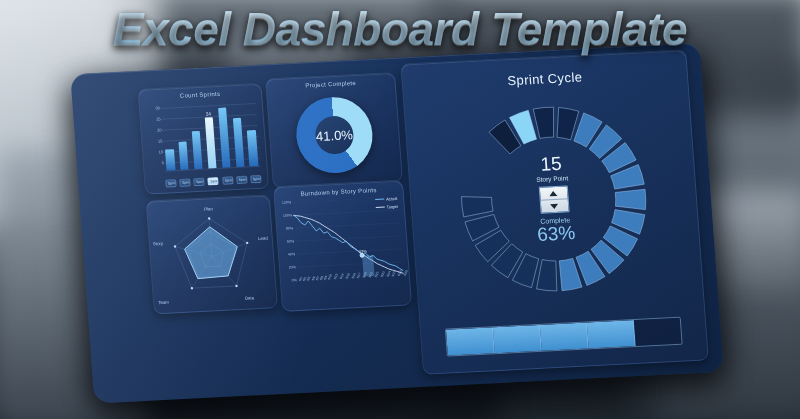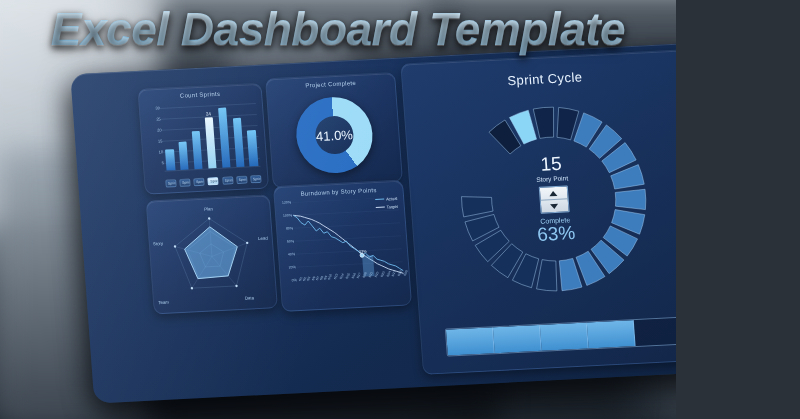--- a/index.html
+++ b/index.html
@@ -1,21 +1,21 @@
 <!DOCTYPE html>
 <html><head>
 <meta charset="utf-8">
 <style>
   html,body{margin:0;padding:0;}
   body{
     width:800px;height:419px;overflow:hidden;position:relative;
     font-family:"Liberation Sans", sans-serif;
     background:#2b3138;
   }
-  #stage{position:absolute;inset:0;width:676px;height:419px;overflow:hidden;}
+  #stage{position:absolute;inset:0;width:800px;height:419px;overflow:hidden;}
 
   
   .bg{position:absolute;inset:0;
      background:
        linear-gradient(180deg,#cfd6dc 0%,#b9c2cb 18%,#9aa5b0 34%,#6e7b87 52%,#3e4750 70%,#222a33 100%);
   }
   .bg .blob{position:absolute;filter:blur(14px);opacity:.85;}
   .b1{left:-30px;top:-20px;width:190px;height:250px;background:linear-gradient(160deg,#e8edf1,#aab4bd);}
   .b2{left:0px;top:150px;width:150px;height:270px;background:linear-gradient(180deg,#9aa6b1,#3a434d);}
   .b3{left:120px;top:-10px;width:330px;height:110px;background:linear-gradient(180deg,#59626c,#2b333c);}

